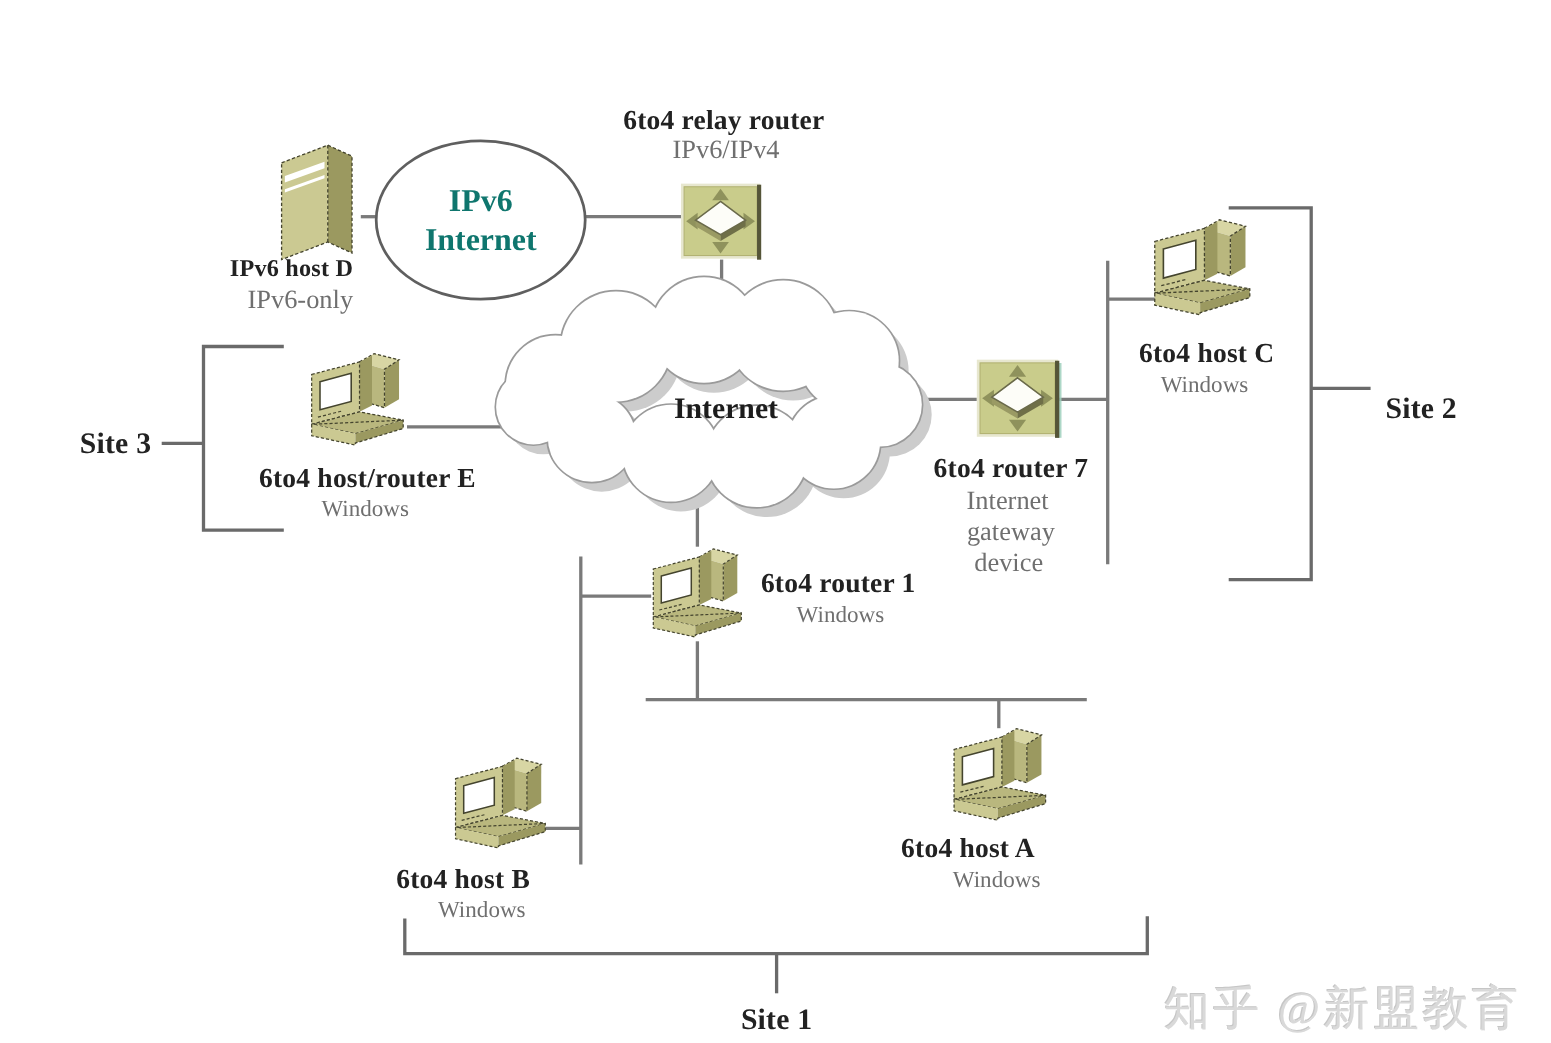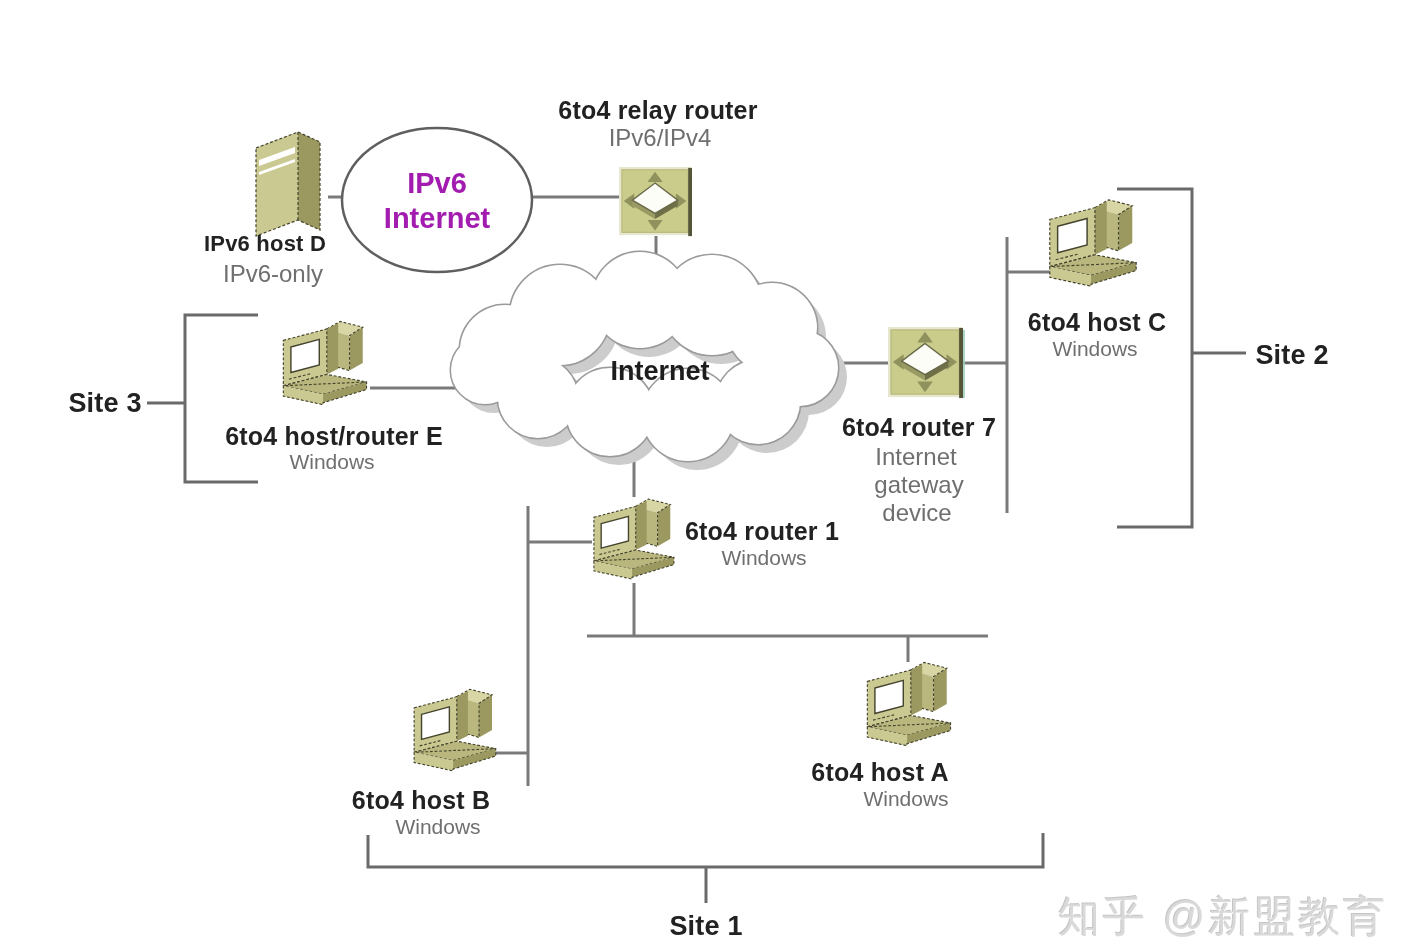--- a/index.html
+++ b/index.html
@@ -1,37 +1,37 @@
 <!DOCTYPE html>
 <html style="--device-fill: #cbc992; --device-side: #9b9960; --device-mid: #b9b77e; --device-top: #d8d6a4; --line: #7a7a7a; --bracket: #6a6a6a; --cloud-stroke: #9a9a9a; --label: #222222; --sublabel: #6f6f6f; --watermark: #d9d9d9;"><head>
 <meta charset="utf-8">
 <style>
   html,body{margin:0;padding:0;background:#ffffff;}
   .canvas{
     position:relative;width:1410px;height:948px;background:#ffffff;overflow:hidden;
-    font-family:Liberation Sans, sans-serif;
+    font-family:Liberation Serif, serif;
   }
   .canvas svg.layer{position:absolute;left:0;top:0;}
   .label{
     position:absolute;transform:translateX(-50%);white-space:nowrap;
     font-weight:bold;color:var(--label,#222);font-size:25px;letter-spacing:0.2px;
   }
   .label.big{font-size:27px;}
   .sublabel{
     position:absolute;transform:translateX(-50%);white-space:nowrap;
     font-weight:normal;color:var(--sublabel,#6f6f6f);font-size:21px;
   }
   .sublabel.sm{font-size:24px;}
   .cloudtext{
     position:absolute;transform:translateX(-50%);white-space:nowrap;
     font-weight:600;color:#1c1c1c;font-size:27px;
   }
   .ovaltext{
     position:absolute;transform:translateX(-50%);white-space:nowrap;
-    font-weight:600;color:#a21caf;font-size:29px;
+    font-weight:600;color:#0f766e;font-size:29px;
   }
   .watermark{
     position:absolute;left:1058px;top:889px;font-size:42px;letter-spacing:3px;
     color:var(--watermark,#d9d9d9);font-weight:400;white-space:nowrap;
     text-shadow:1px 1px 0 #ffffff,-1px -1px 0 #c6c6c6;
     text-align:right;
   }
   
   .ln{stroke:var(--line,#7a7a7a);stroke-width:3;fill:none;}
   .bk{stroke:var(--bracket,#6a6a6a);stroke-width:3;fill:none;}
@@ -205,21 +205,21 @@
   <div class="label big" style="left:105px;top:388px;">Site 3</div>
 
   <div class="label" style="left:919px;top:413px;">6to4 router 7</div>
   <div class="sublabel sm" style="left:916px;top:443px;">Internet</div>
   <div class="sublabel sm" style="left:919px;top:471px;">gateway</div>
   <div class="sublabel sm" style="left:917px;top:499px;">device</div>
 
   <div class="label" style="left:1097px;top:308px;">6to4 host C</div>
   <div class="sublabel" style="left:1095px;top:337px;">Windows</div>
 
-  <div class="label big" style="left:1292px;top:340px;text-align:right;">Site 2</div>
+  <div class="label big" style="left:1292px;top:356px;text-align:right;">Site 2</div>
 
   <div class="label" style="left:762px;top:517px;">6to4 router 1</div>
   <div class="sublabel" style="left:764px;top:546px;">Windows</div>
 
   <div class="label" style="left:421px;top:786px;">6to4 host B</div>
   <div class="sublabel" style="left:438px;top:815px;">Windows</div>
 
   <div class="label" style="left:880px;top:758px;">6to4 host A</div>
   <div class="sublabel" style="left:906px;top:787px;">Windows</div>
 

